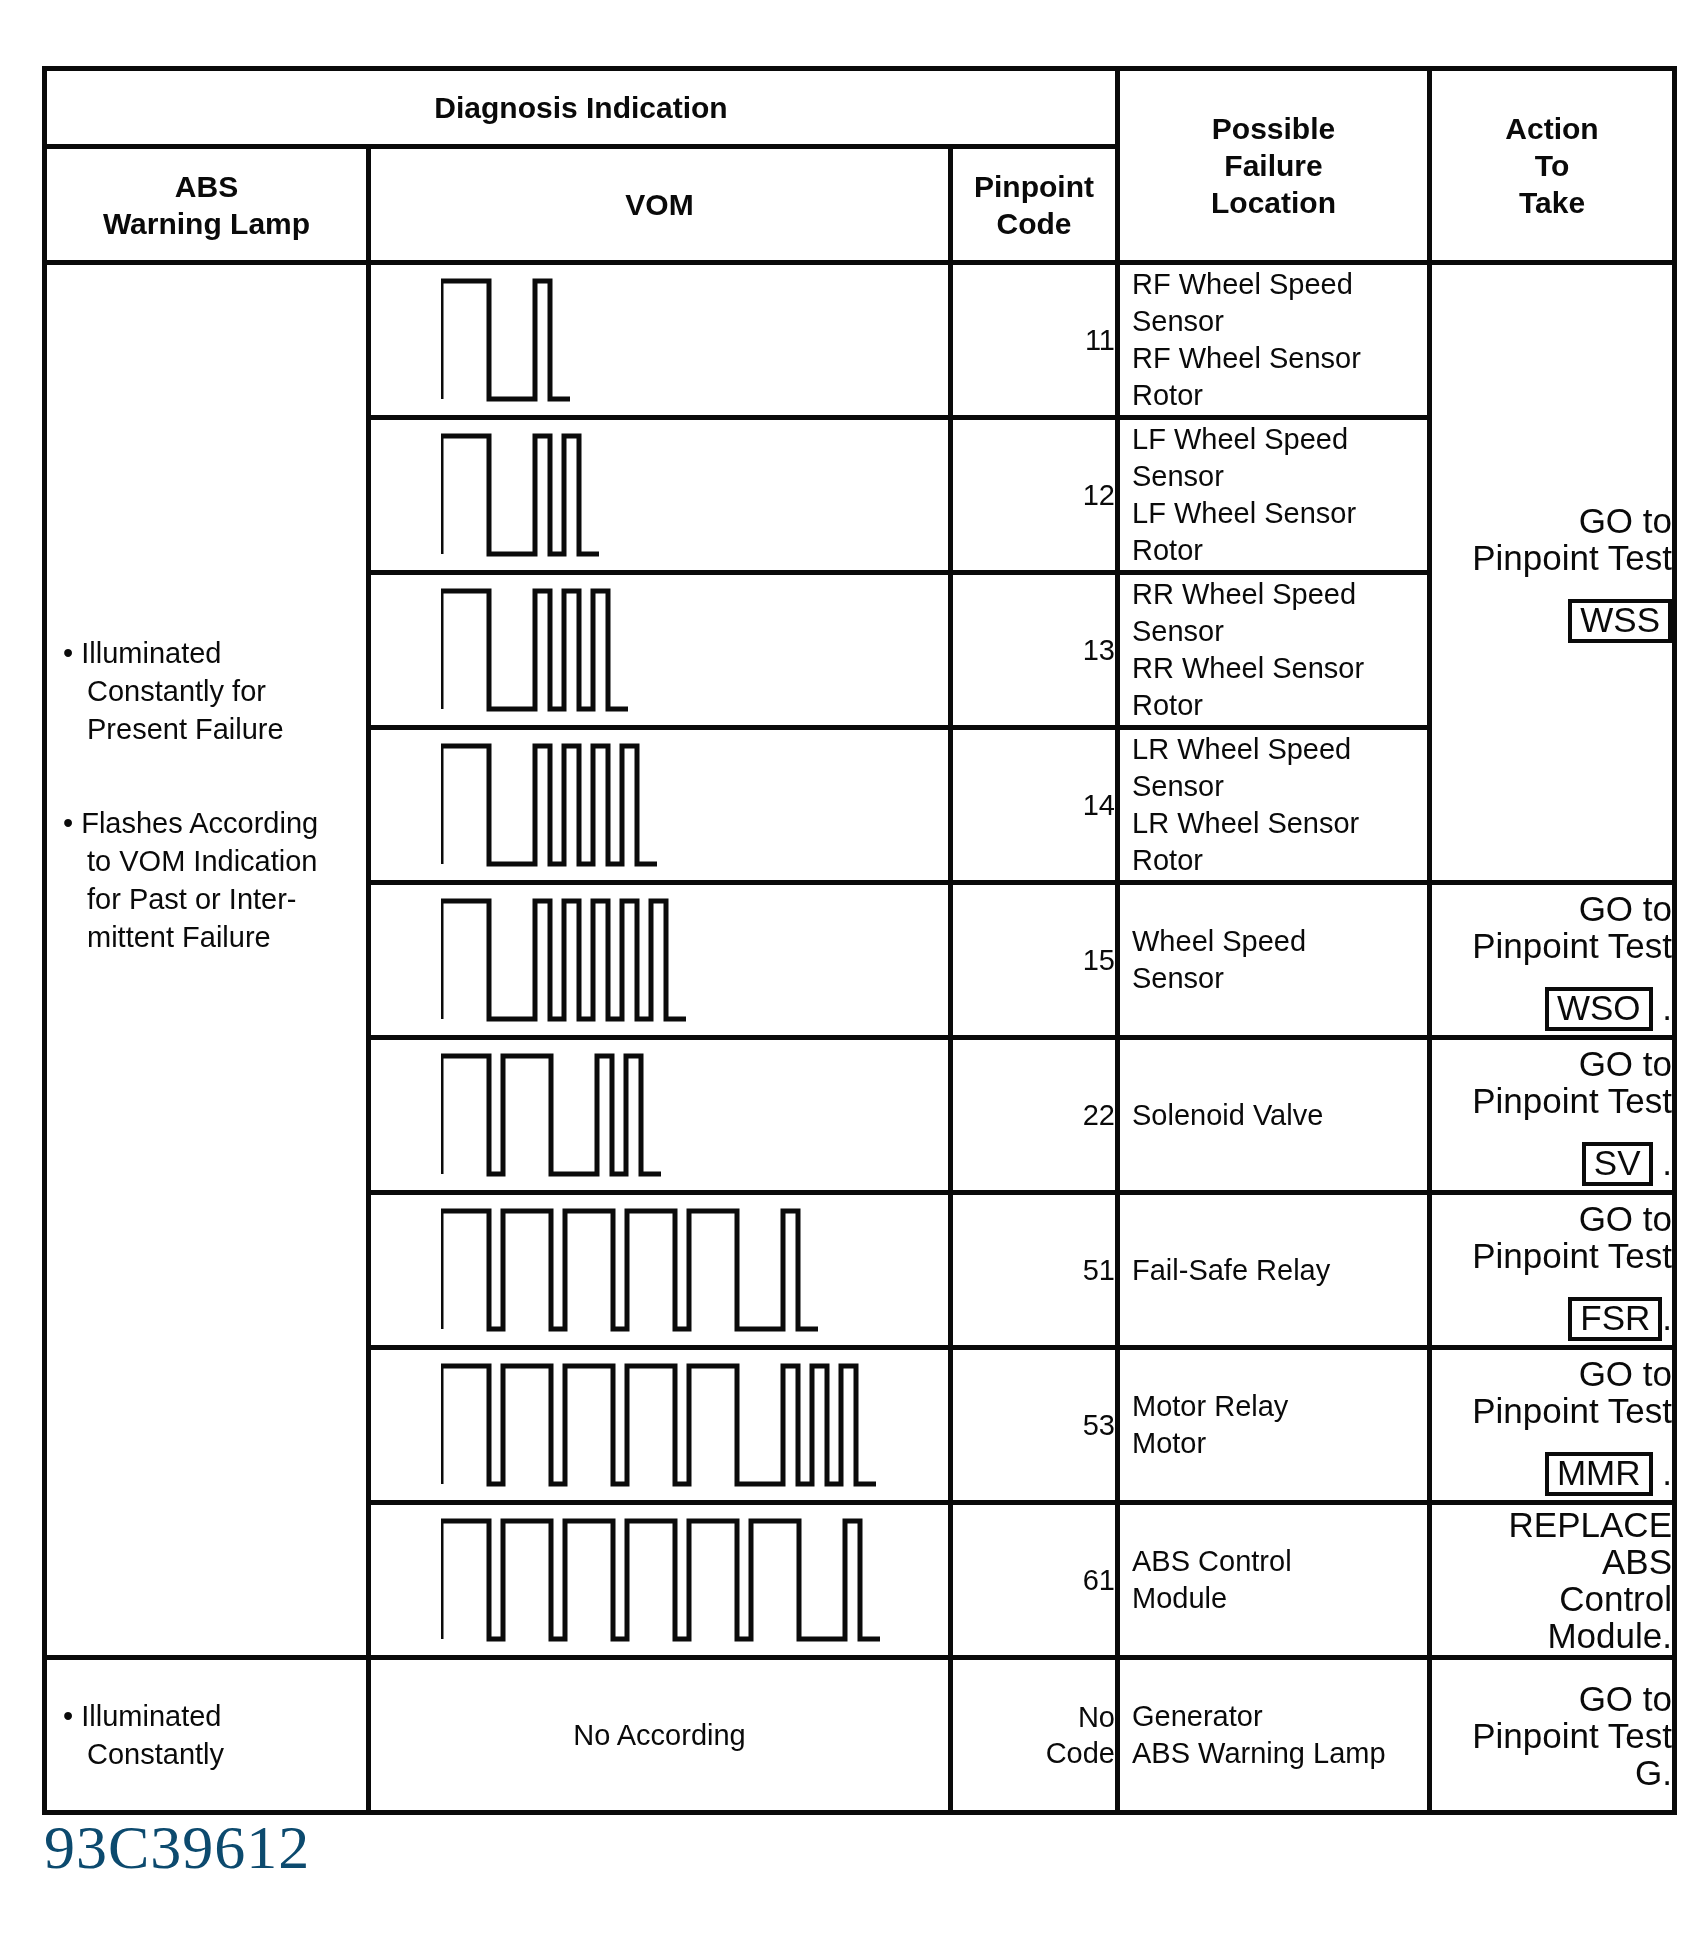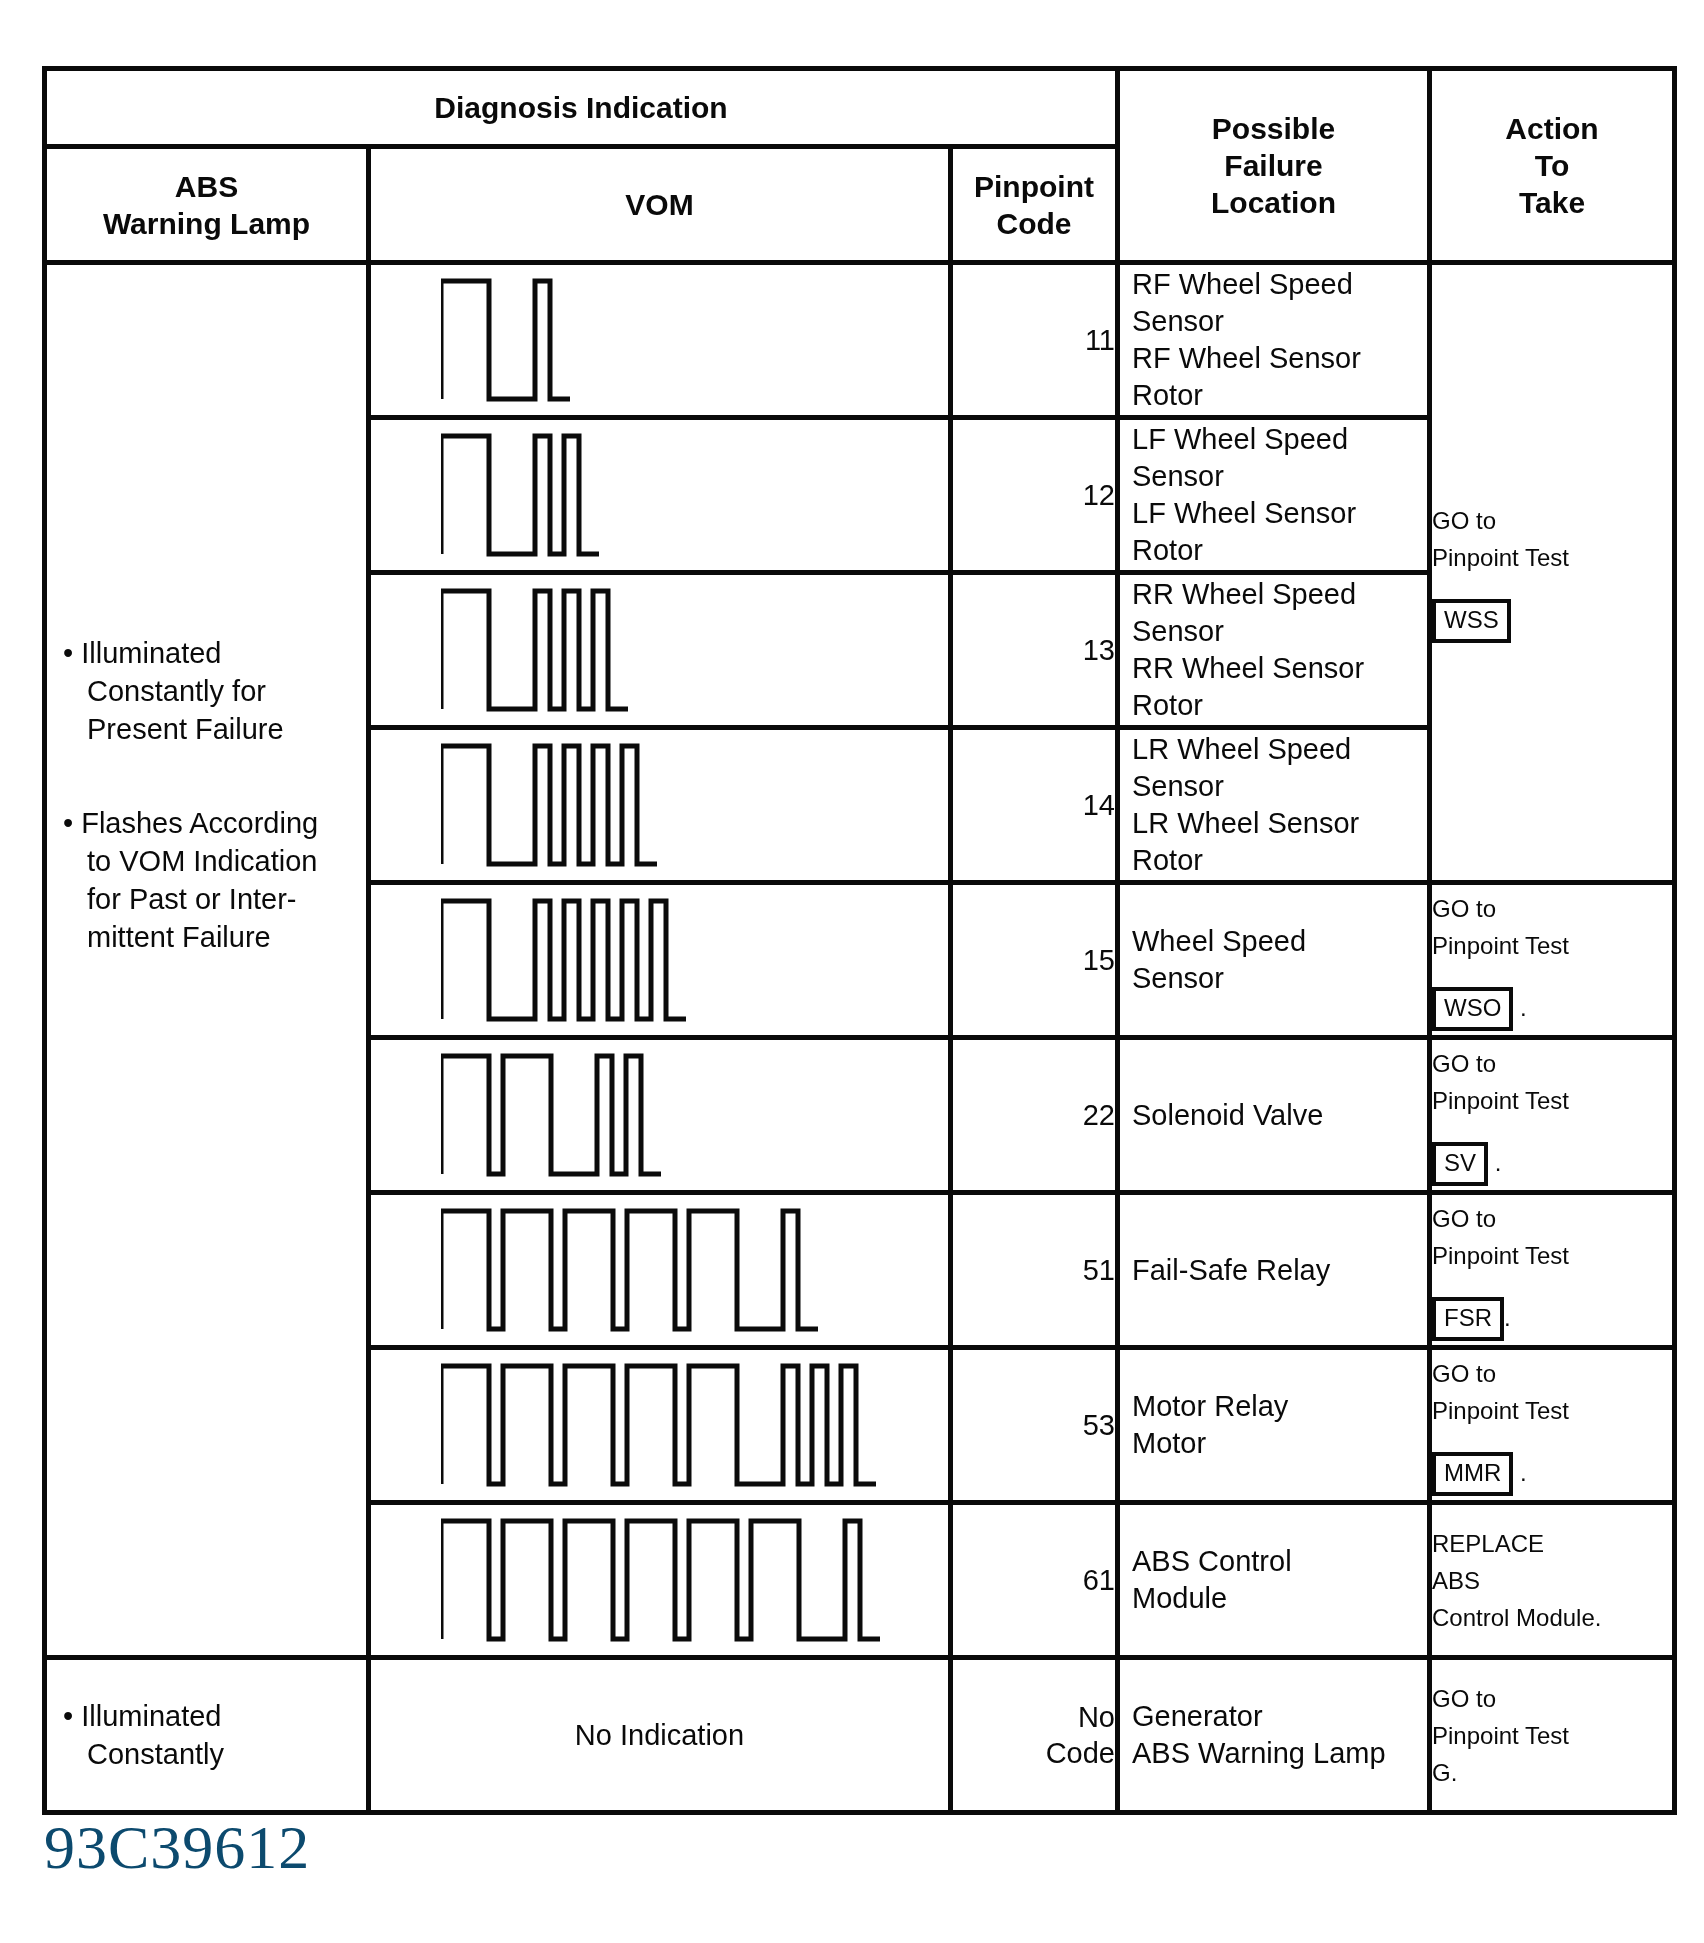--- a/index.html
+++ b/index.html
@@ -13,21 +13,21 @@
   .pre{white-space:pre-line;}
   .lampcell{vertical-align:middle;padding:0 6px 330px 16px;font-size:29px;line-height:38px;font-weight:400;}
   .lampcell2{vertical-align:middle;padding:0 6px 0 16px;font-size:29px;line-height:38px;}
   .note{padding-left:24px;text-indent:-24px;white-space:pre-line;}
   .note2{margin-top:56px;}
   .vomcell{padding-left:70px;}
   .wave{line-height:0;}
   .vomtextcell{text-align:center;font-size:29px;}
   .codecell{text-align:right;font-size:29px;line-height:36px;}
   .loccell{font-size:29px;line-height:37px;padding-left:12px;padding-right:2px;}
-  .actcell{text-align:left;font-size:24px;line-height:37px;}
+  .actcell{text-align:right;font-size:35px;line-height:37px;}
   .codebox{display:inline-block;border:4px solid #0a0a0a;padding:0 8px 3px 8px;margin-top:21px;line-height:33px;}
   .boxline{margin-top:2px;}
   .figure-id{position:absolute;left:44px;top:1812px;font-family:"Liberation Serif",serif;font-size:62px;letter-spacing:1px;color:#0c4a6e;}
 </style>
 </head>
 <body>
 
 <table class="diag">
   <colgroup>
     <col style="width:324px">
@@ -194,21 +194,21 @@
     <td class="actcell pre">REPLACE
 ABS
 Control Module.</td>
   </tr>
 
   <tr class="body">
     <td class="lampcell2">
       <div class="note">• Illuminated
 Constantly</div>
     </td>
-    <td class="vomtextcell">No Indication</td>
+    <td class="vomtextcell">No According</td>
     <td class="codecell pre">No
 Code</td>
     <td class="loccell pre">Generator
 ABS Warning Lamp</td>
     <td class="actcell pre">GO to
 Pinpoint Test
 G.</td>
   </tr>
   </tbody>
 </table>

